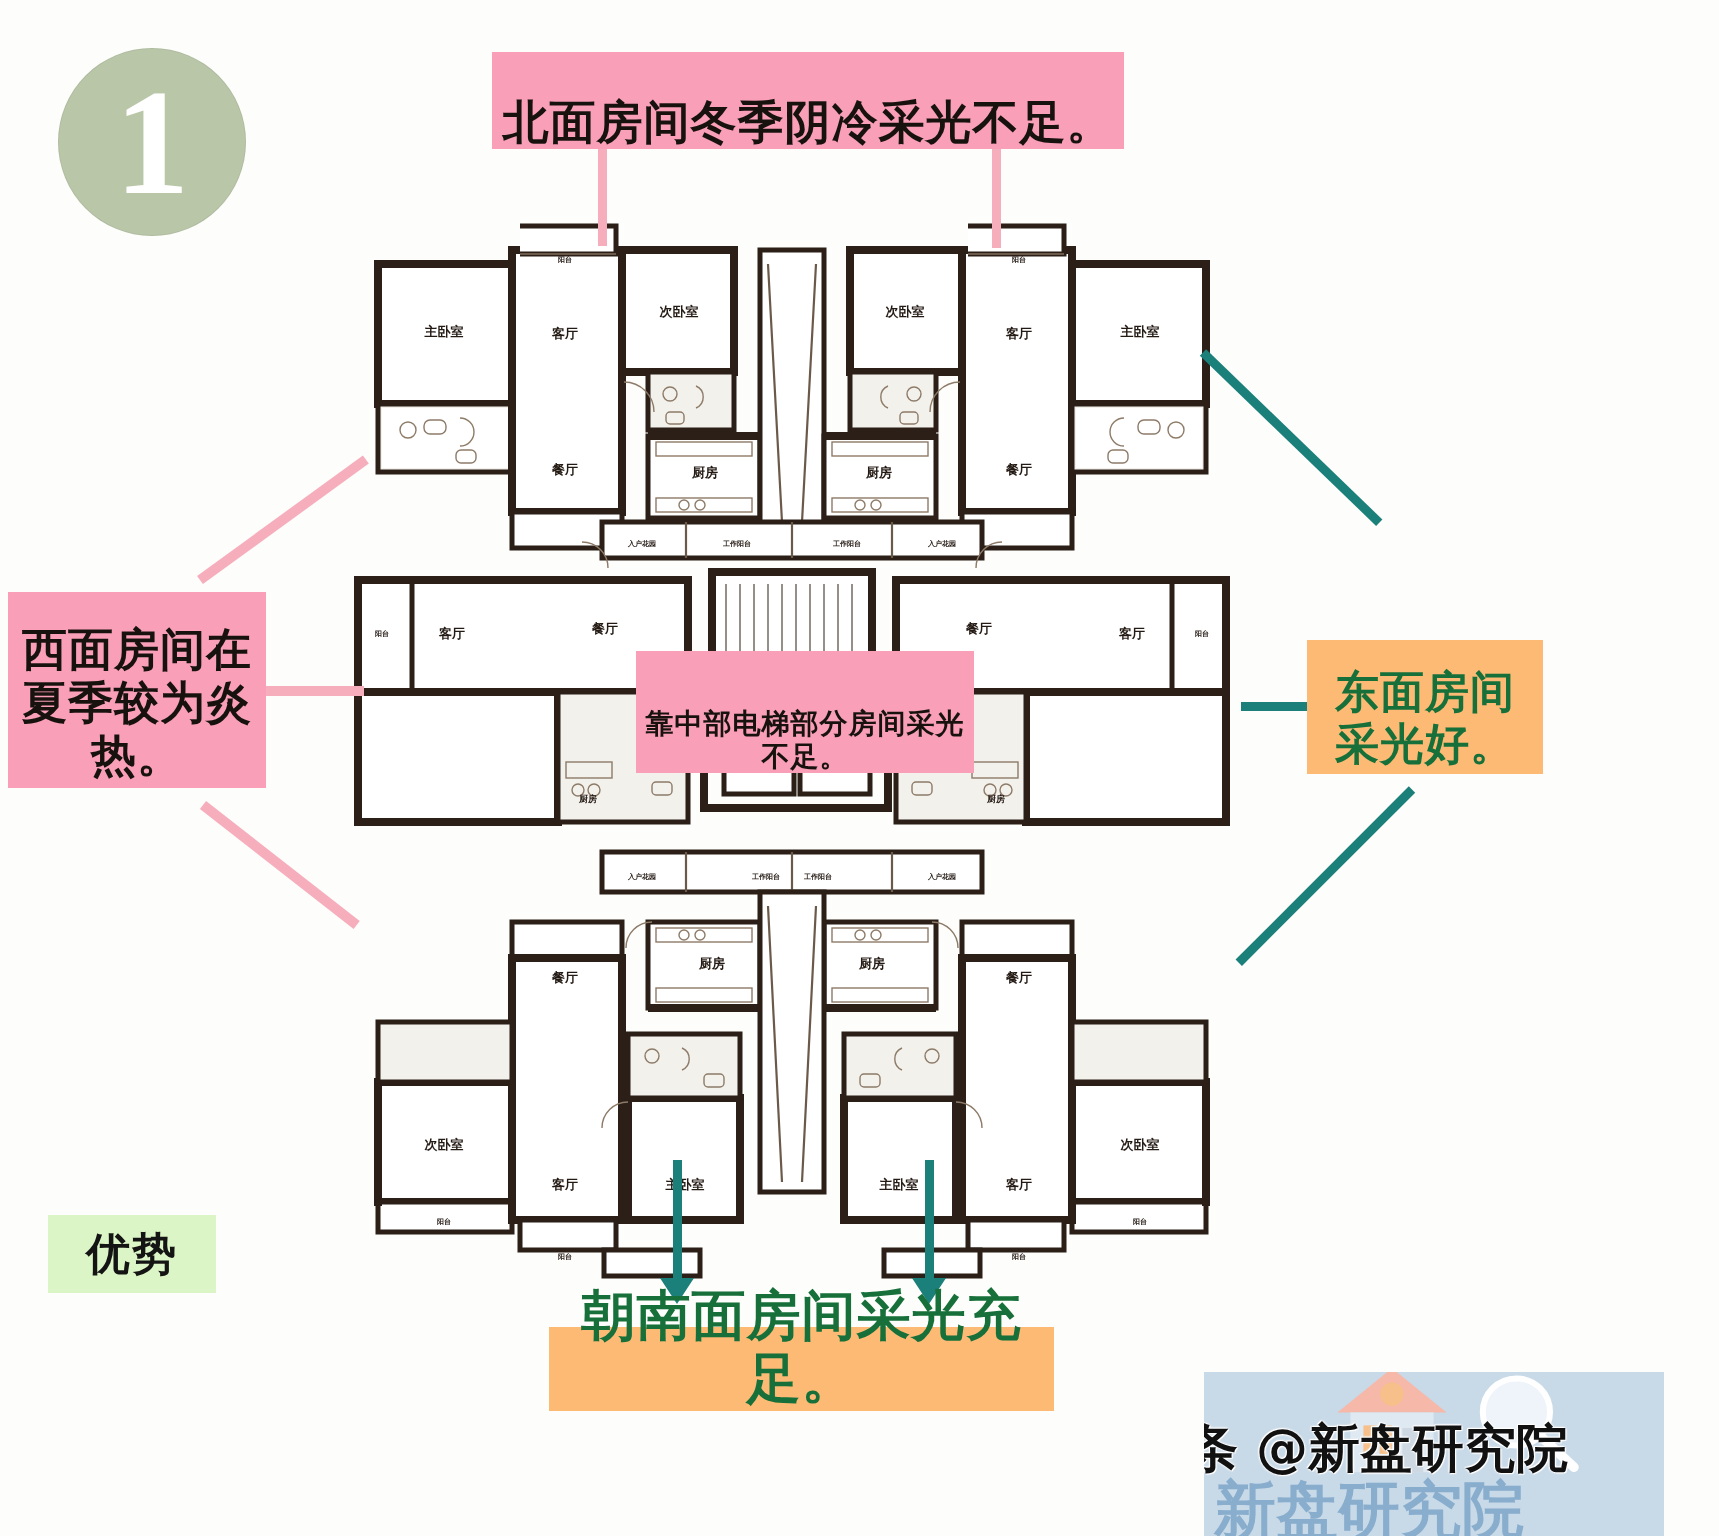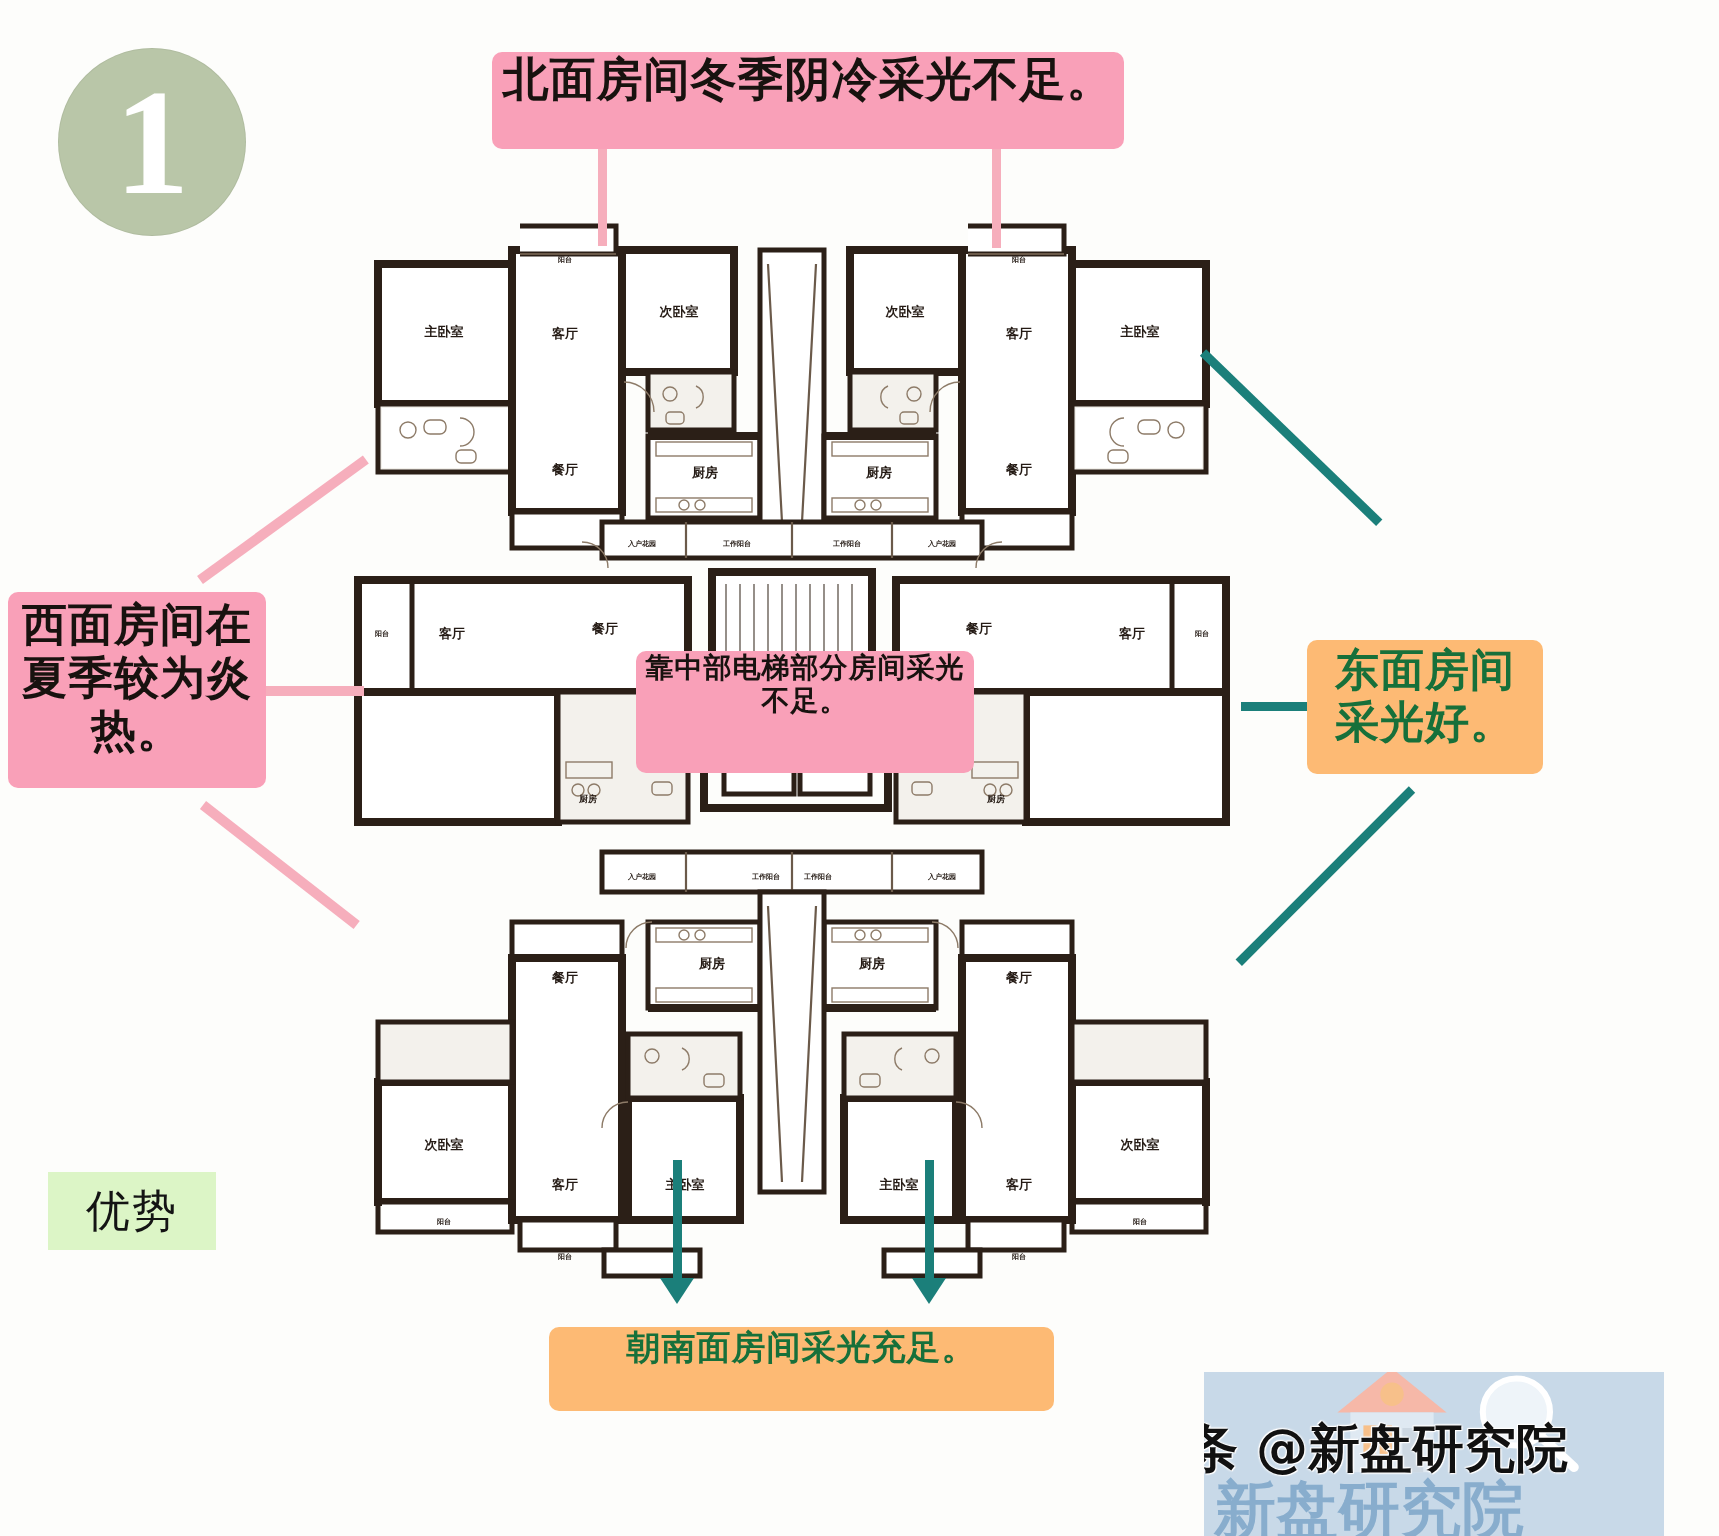--- a/index.html
+++ b/index.html
@@ -17,53 +17,53 @@
     border-radius:50%;background:#b9c6a8;
     display:flex;align-items:center;justify-content:center;
     color:#ffffff;font-size:150px;font-weight:700;line-height:1;
     font-family:"Liberation Serif","DejaVu Serif",serif;
     box-shadow:inset 0 0 0 1px rgba(0,0,0,.05);
   }
 
   
   .note{
     position:absolute;box-sizing:border-box;
-    display:flex;align-items:flex-start;justify-content:center;
+    display:flex;align-items:flex-end;justify-content:center;
     text-align:center;line-height:1.18;
     font-weight:700;letter-spacing:1px;
     font-family:"DejaVu Sans","Liberation Sans",sans-serif;
-    border-radius:10px;
   }
   .note.bad{background:#f9a0b8;color:#18120f;}
   .note.good{background:#fdba74;color:#17703a;margin-top:22px;}
 
   #note-north{left:492px;top:52px;width:632px;height:97px;font-size:46px;}
   #note-west {left:8px;  top:592px;width:258px;height:196px;font-size:45px;padding:6px 10px;}
   #note-center{left:636px;top:651px;width:338px;height:122px;font-size:28px;}
   #note-east {left:1307px;top:618px;width:236px;height:134px;font-size:44px;padding:4px 8px;}
-  #note-south{left:549px;top:1305px;width:505px;height:84px;font-size:34px;}
+  #note-south{left:549px;top:1305px;width:505px;height:84px;font-size:54px;}
 
   
   .conn{position:absolute;transform-origin:0 50%;}
   .conn.pink{background:#f6aebc;}
   .conn.teal{background:#1b7f7a;}
 
   
   .arrow-down{
     position:absolute;width:0;height:0;
     border-left:17px solid transparent;border-right:17px solid transparent;
     border-top:26px solid #1b7f7a;
   }
 
   
   #legend{position:absolute;left:48px;top:1172px;width:168px;}
   .legend-row{
     height:78px;display:flex;align-items:center;justify-content:center;
-    font-size:44px;font-weight:400;letter-spacing:2px;
+    font-size:44px;font-weight:700;letter-spacing:2px;
     font-family:"DejaVu Sans","Liberation Sans",sans-serif;
+    margin-top:43px;
   }
   .legend-row.good{background:#dcf5c6;color:#141414;}
   .legend-row.bad{background:#f5879f;color:#141414;}
 
   
   #watermark{position:absolute;left:1204px;top:1372px;width:460px;height:164px;overflow:hidden;}
   #wm-bg{position:absolute;inset:0;background:#c8d9e8;}
   #wm-house{position:absolute;left:118px;top:-22px;width:140px;height:130px;}
   #wm-glass{position:absolute;left:262px;top:-8px;width:120px;height:120px;}
   #wm-text{

